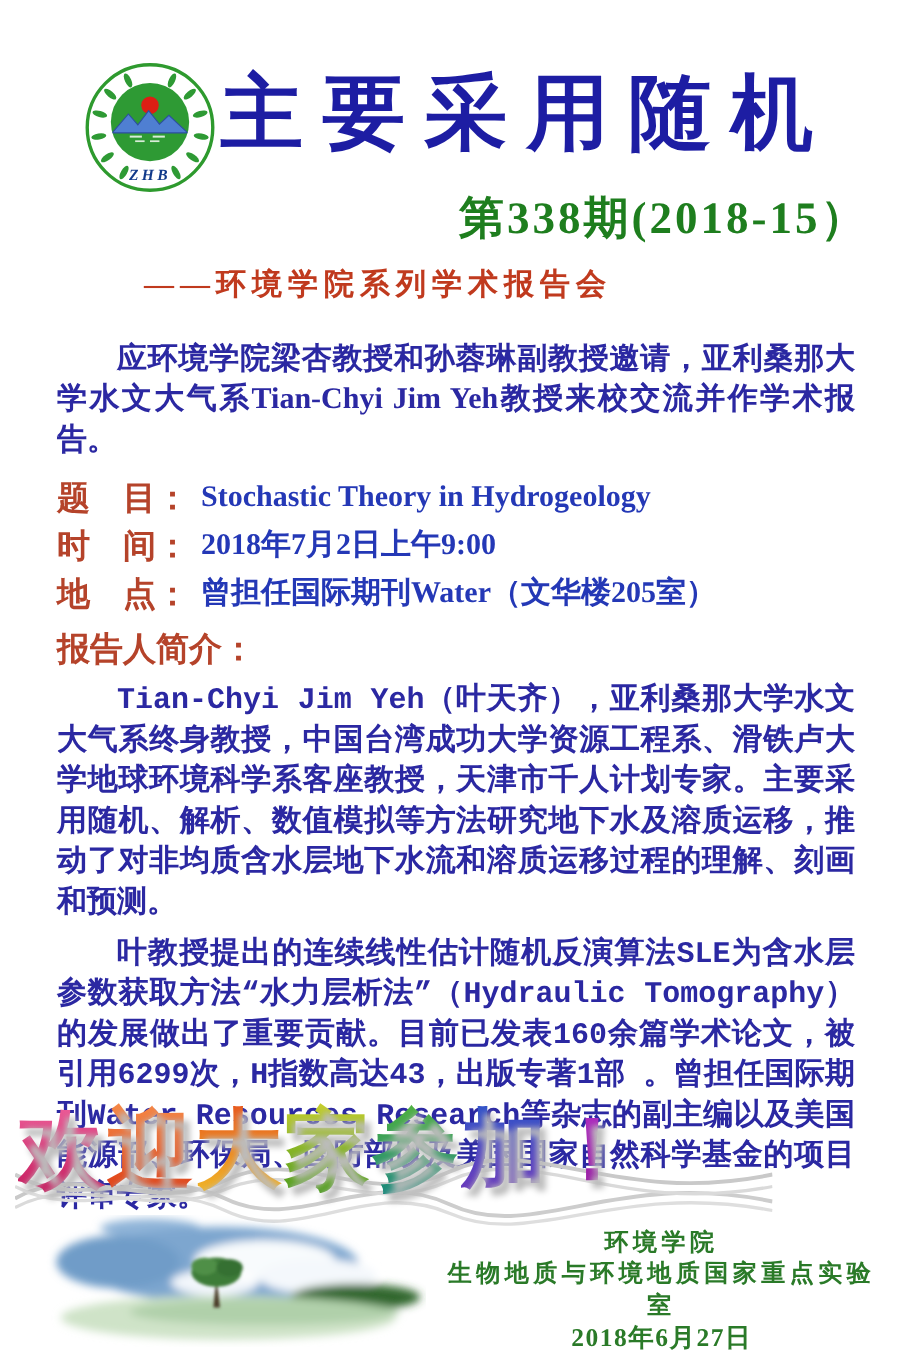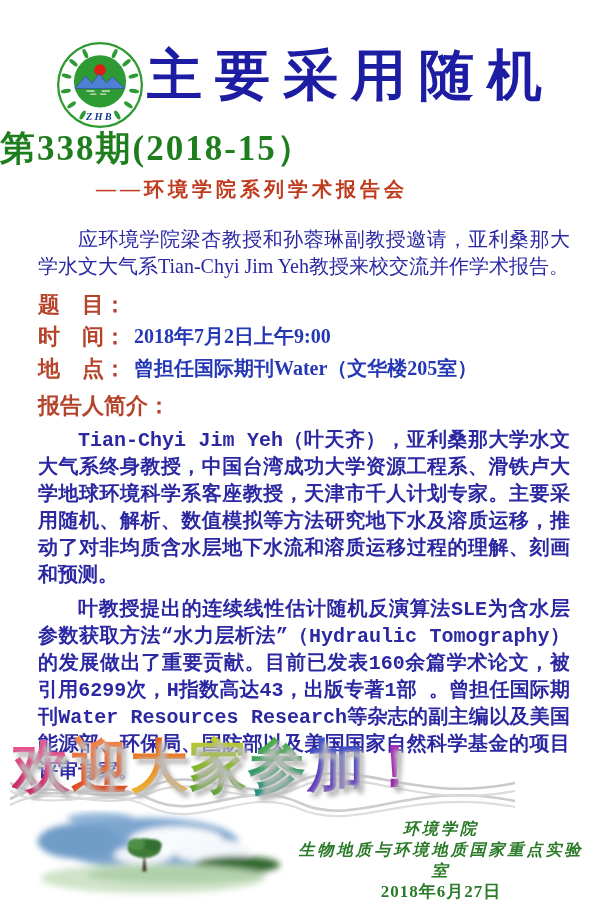--- a/index.html
+++ b/index.html
@@ -9,32 +9,32 @@
   }
   
   .logo { position:absolute; left:55px; top:40px; width:90px; height:90px; }
   .main-title {
     position:absolute; left:112px; top:42px; width:478px; margin:0;
     text-align:center; font-size:55px; font-weight:bold; letter-spacing:13px;
     color:#1d1da3; line-height:1.25; white-space:nowrap;
   }
   .issue-line {
     position:absolute; left:0; top:125px; width:579px; margin:0;
-    text-align:left; font-size:35px; font-weight:bold; letter-spacing:2px;
+    text-align:right; font-size:30px; font-weight:bold; letter-spacing:2px;
     color:#1e7e1e;
   }
   .series-subtitle {
     position:absolute; left:0; top:176px; width:504px; margin:0;
     text-align:center; font-size:20px; font-weight:bold; letter-spacing:4px;
     color:#c03a1e;
   }
   
   .content { position:absolute; left:38px; top:226px; width:532px; }
   .intro {
-    margin:0 0 10px 0; font-size:20px; font-weight:normal; color:#2b28a2;
+    margin:0 0 10px 0; font-size:20px; font-weight:bold; color:#2b28a2;
     line-height:27px; text-align:justify; text-indent:2em;
   }
   .field-row { display:flex; align-items:flex-end; margin:3px 0; line-height:29px; }
   .field-label { color:#b5432a; font-size:22px; font-weight:bold; white-space:pre; flex:0 0 auto; margin-right:8px; }
   .field-value { color:#2438b6; font-size:20px; font-weight:bold; }
   .bio-heading { margin:8px 0 6px 0; font-size:22px; font-weight:bold; color:#b5432a; }
   .bio-para {
     margin:0 0 7px 0; font-size:20px; font-weight:bold; color:#2b28a2;
     line-height:27px; text-align:justify; text-indent:2em;font-family:Liberation Mono, monospace;
   }
@@ -45,21 +45,21 @@
     position:absolute; left:12px; top:2px; margin:0; white-space:nowrap;
     font-size:58px; font-weight:bold; letter-spacing:1px; line-height:1.1;
     text-shadow:4px 5px 4px #bcbcbc;
   }
   .welcome-text span { text-shadow:4px 5px 4px #bcbcbc; }
   .landscape { position:absolute; left:26px; top:810px; width:258px; height:88px; }
   .credits {
     position:absolute; left:290px; top:818px; width:302px; text-align:center;
     color:#2a7a28; font-weight:bold; font-size:16px; line-height:21px;
   }
-  .credits .cn { font-style:italic; letter-spacing:3px; }
+  .credits .cn { letter-spacing:3px; }
   .credits .date { font-style:normal; font-size:17px; letter-spacing:1px; }
 </style>
 </head>
 <body>
 
 <div class="poster">
 
   <svg class="logo" viewBox="0 0 100 100">
     <circle cx="50" cy="50" r="46.5" fill="#ffffff" stroke="#2e9a2e" stroke-width="2.5"></circle>
     <g fill="#2e9a34">
@@ -119,20 +119,21 @@
 
   <h1 class="main-title">主要采用随机</h1>
   <div class="issue-line">第338期(2018-15）</div>
   <div class="series-subtitle">——环境学院系列学术报告会</div>
 
   <div class="content">
     <p class="intro">应环境学院梁杏教授和孙蓉琳副教授邀请，亚利桑那大学水文大气系Tian-Chyi Jim Yeh教授来校交流并作学术报告。</p>
 
     <div class="field-row">
       <span class="field-label">题　目：</span>
+      <span class="field-value">Stochastic Theory in Hydrogeology</span>
     </div>
     <div class="field-row">
       <span class="field-label">时　间：</span>
       <span class="field-value">2018年7月2日上午9:00</span>
     </div>
     <div class="field-row">
       <span class="field-label">地　点：</span>
       <span class="field-value">曾担任国际期刊Water（文华楼205室）</span>
     </div>
 

